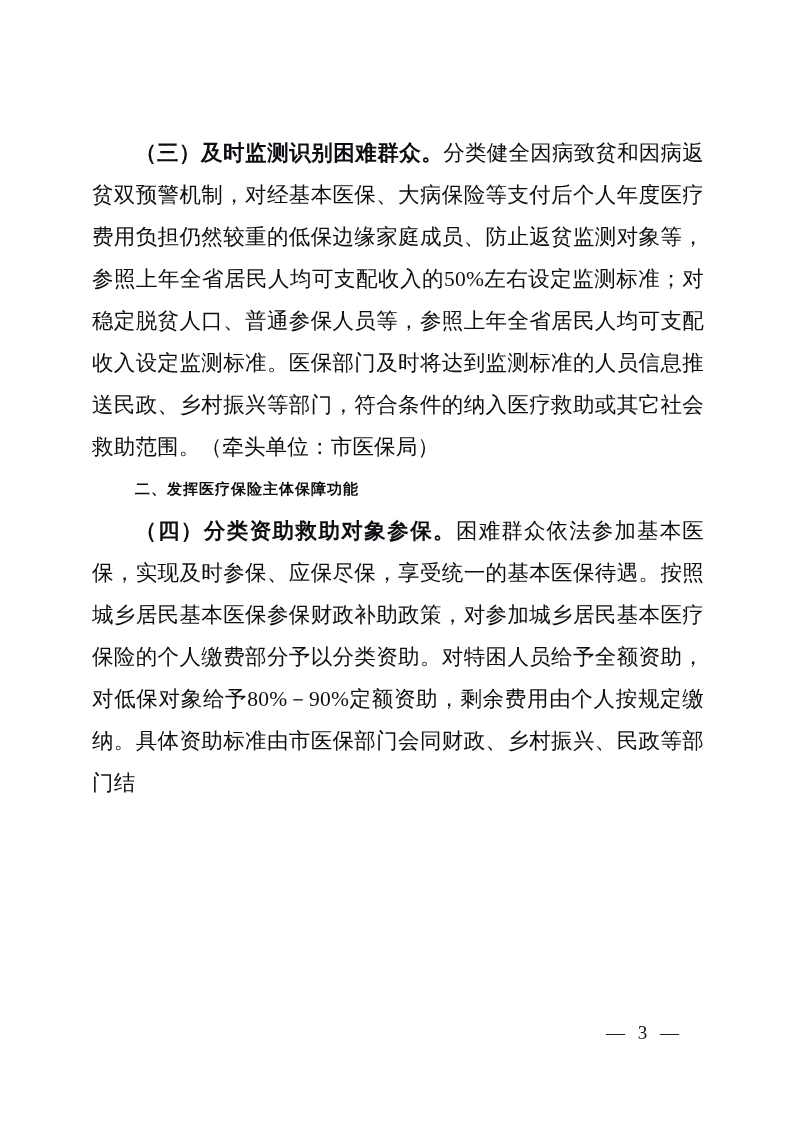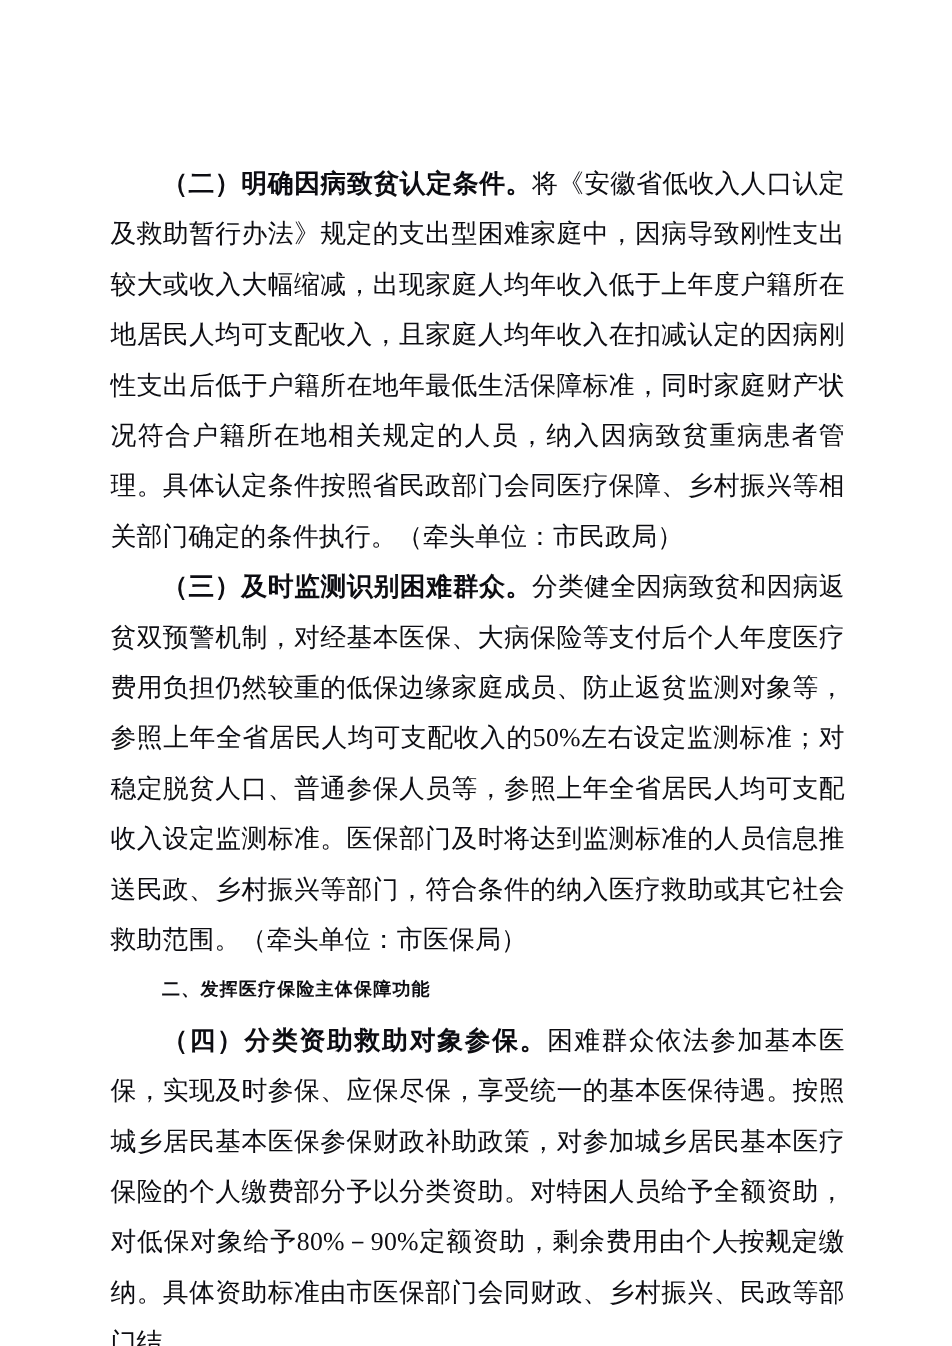--- a/index.html
+++ b/index.html
@@ -71,23 +71,20 @@
     color: #111;
     white-space: nowrap;
   }
 </style>
 </head>
 <body>
 
 <div class="page">
   <div class="doc-body">
 
-    <p class="para indent">
-      <span class="heading-bold">（二）明确因病致贫认定条件。</span><span>将《安徽省低收入人口认定及救助暂行办法》规定的支出型困难家庭中，因病导致刚性支出较大或收入大幅缩减，出现家庭人均年收入低于上年度户籍所在地居民人均可支配收入，且家庭人均年收入在扣减认定的因病刚性支出后低于户籍所在地年最低生活保障标准，同时家庭财产状况符合户籍所在地相关规定的人员，纳入因病致贫重病患者管理。具体认定条件按照省民政部门会同医疗保障、乡村振兴等相关部门确定的条件执行。（牵头单位：市民政局）</span>
-    </p>
 
     <p class="para indent">
       <span class="heading-bold">（三）及时监测识别困难群众。</span><span>分类健全因病致贫和因病返贫双预警机制，对经基本医保、大病保险等支付后个人年度医疗费用负担仍然较重的低保边缘家庭成员、防止返贫监测对象等，参照上年全省居民人均可支配收入的50%左右设定监测标准；对稳定脱贫人口、普通参保人员等，参照上年全省居民人均可支配收入设定监测标准。医保部门及时将达到监测标准的人员信息推送民政、乡村振兴等部门，符合条件的纳入医疗救助或其它社会救助范围。（牵头单位：市医保局）</span>
     </p>
 
     <p class="section-heading">二、发挥医疗保险主体保障功能</p>
 
     <p class="para indent">
       <span class="heading-bold">（四）分类资助救助对象参保。</span><span>困难群众依法参加基本医保，实现及时参保、应保尽保，享受统一的基本医保待遇。按照城乡居民基本医保参保财政补助政策，对参加城乡居民基本医疗保险的个人缴费部分予以分类资助。对特困人员给予全额资助，对低保对象给予80%－90%定额资助，剩余费用由个人按规定缴纳。具体资助标准由市医保部门会同财政、乡村振兴、民政等部门结</span>
     </p>

